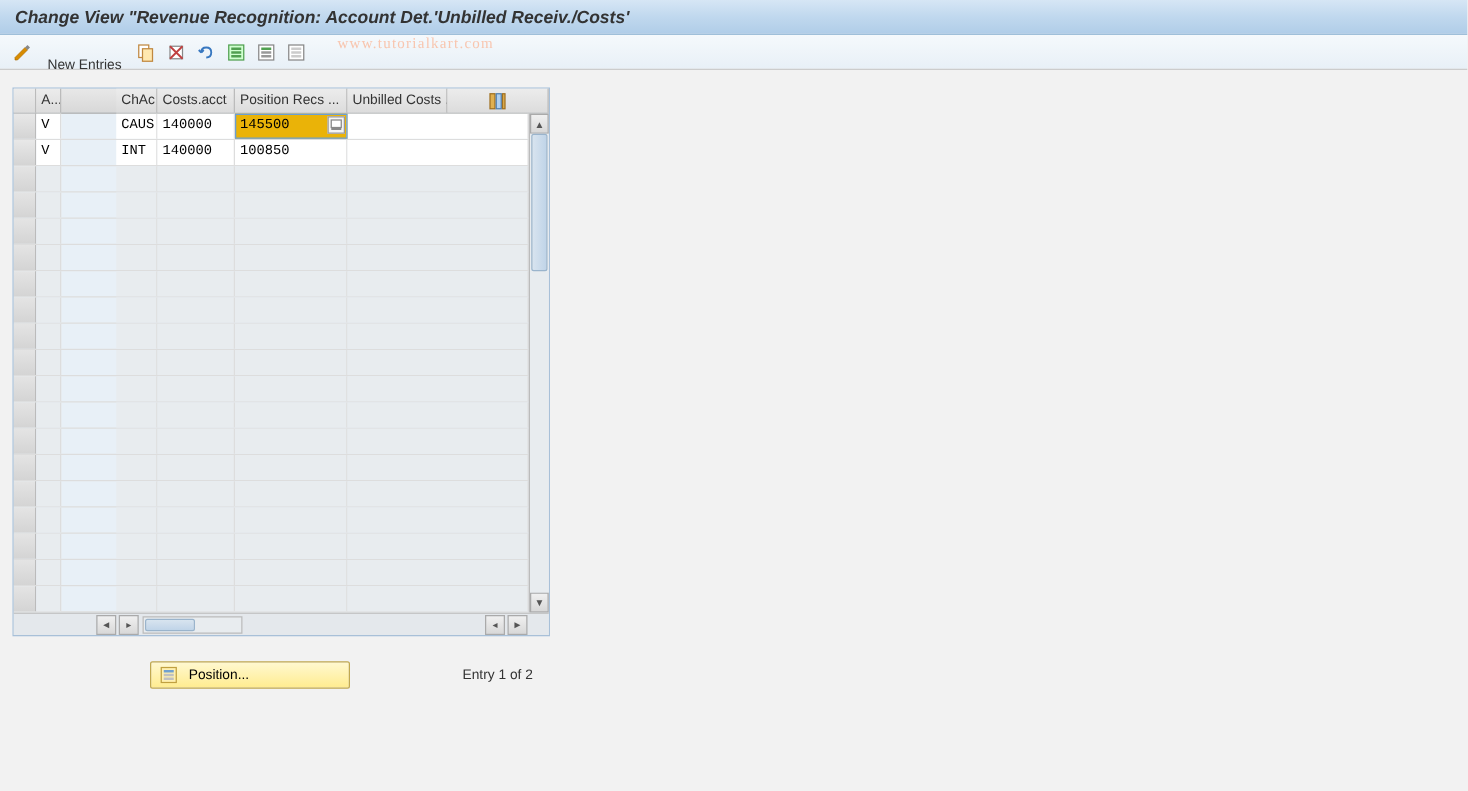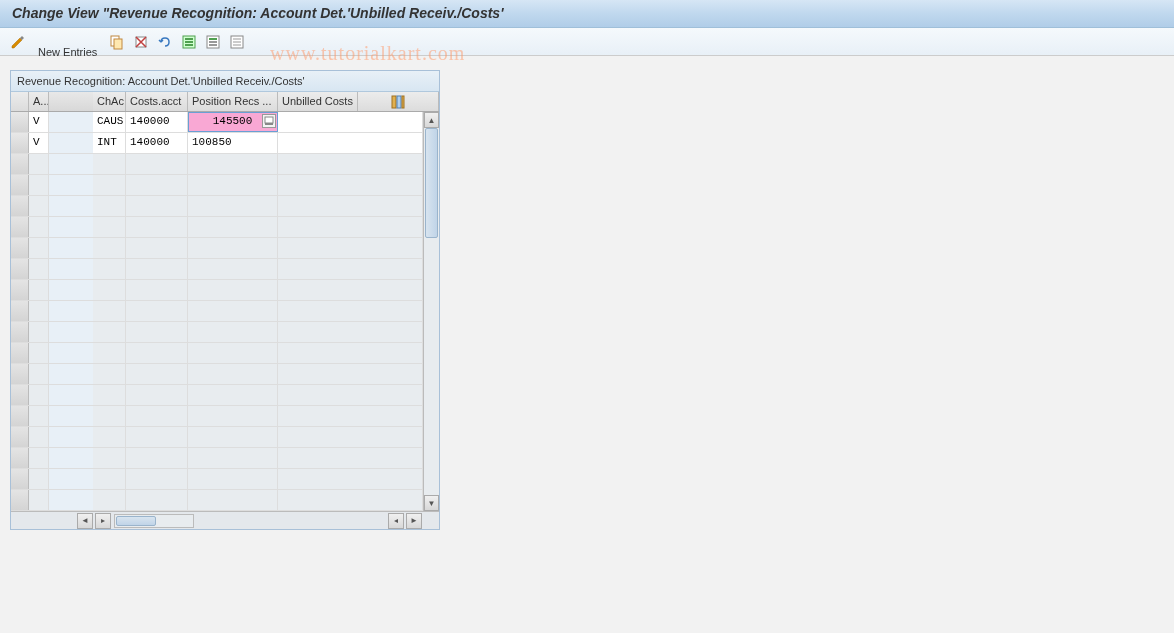--- a/index.html
+++ b/index.html
@@ -100,24 +100,23 @@
   .grid-cell {
     border-right: 1px solid #ddd;
     padding: 3px 4px;
     font-size: 11px;
     font-family: 'Courier New', monospace;
     background: #fff;
     overflow: hidden;
     white-space: nowrap;
   }
   .grid-cell.selected {
-    background: #f9a8d4;
+    background: #eab308;
     outline: 1px solid #6a9fd4;
     outline-offset: -1px;
-    text-align: center;
   }
   .grid-cell.row-selector {
     background: linear-gradient(to bottom, #e8e8e8, #d4d4d4);
     border-right: 1px solid #bbb;
   }
   .grid-row.empty .grid-cell {
     background: #e8ecef;
   }
   .grid-row.empty .grid-cell.row-selector {
     background: linear-gradient(to bottom, #e4e4e4, #d4d4d4);
@@ -241,23 +240,23 @@
     display: flex;
     align-items: center;
     justify-content: center;
   }
   .entry-text {
     font-size: 11px;
     color: #333;
   }
   .watermark {
     position: absolute;
-    top: 42px;
+    top: 27px;
     left: 270px;
-    font-size: 20px;
+    font-size: 12px;
     color: rgba(255, 150, 100, 0.5);
     font-family: Georgia, serif;
     letter-spacing: 1px;
     pointer-events: none;
   }
   .config-icon-svg {
     width: 14px; height: 14px;
   }
 </style>
 </head>
@@ -314,21 +313,20 @@
         <rect x="4" y="7" width="8" height="2" fill="#ccc"></rect>
         <rect x="4" y="10" width="8" height="2" fill="#ccc"></rect>
       </svg>
   </div>
 </div>
 
 <div class="watermark">www.tutorialkart.com</div>
 
 <div class="content-area">
   <div class="grid-container">
-    <div class="grid-title">Revenue Recognition: Account Det.'Unbilled Receiv./Costs'</div>
     <div class="grid-header">
       <div class="grid-header-cell col-sel"></div>
       <div class="grid-header-cell col-a">A...</div>
       <div class="grid-header-cell col-chac">ChAc</div>
       <div class="grid-header-cell col-recon">Costs.acct</div>
       <div class="grid-header-cell col-unbilled-recs">Position Recs ...</div>
       <div class="grid-header-cell col-unbilled-costs">Unbilled Costs ...</div>
       <div class="grid-header-cell col-config" style="flex:1">
         <svg class="config-icon-svg" viewBox="0 0 14 14">
             <rect x="1" y="1" width="4" height="12" fill="#e0b050" stroke="#a07020"></rect>
@@ -512,13 +510,27 @@
       <div class="hscroll-track">
         <div class="hscroll-thumb"></div>
       </div>
       <div class="hscroll-spacer"></div>
       <div class="hscroll-btn">◂</div>
       <div class="hscroll-btn">►</div>
       <div style="width:16px"></div>
     </div>
   </div>
 
+  <div class="bottom-bar">
+    <div class="position-btn">
+      <span class="position-btn-icon">
+        <svg width="14" height="14" viewBox="0 0 14 14">
+            <rect x="1" y="1" width="12" height="12" fill="#fff0b0" stroke="#c0a040"></rect>
+            <rect x="3" y="3" width="8" height="2" fill="#70a0d0"></rect>
+            <rect x="3" y="6" width="8" height="2" fill="#c0c0c0"></rect>
+            <rect x="3" y="9" width="8" height="2" fill="#c0c0c0"></rect>
+          </svg>
+      </span>
+      <span>Position...</span>
+    </div>
+    <div class="entry-text">Entry 1 of 2</div>
+  </div>
 </div>
 
 </body></html>

